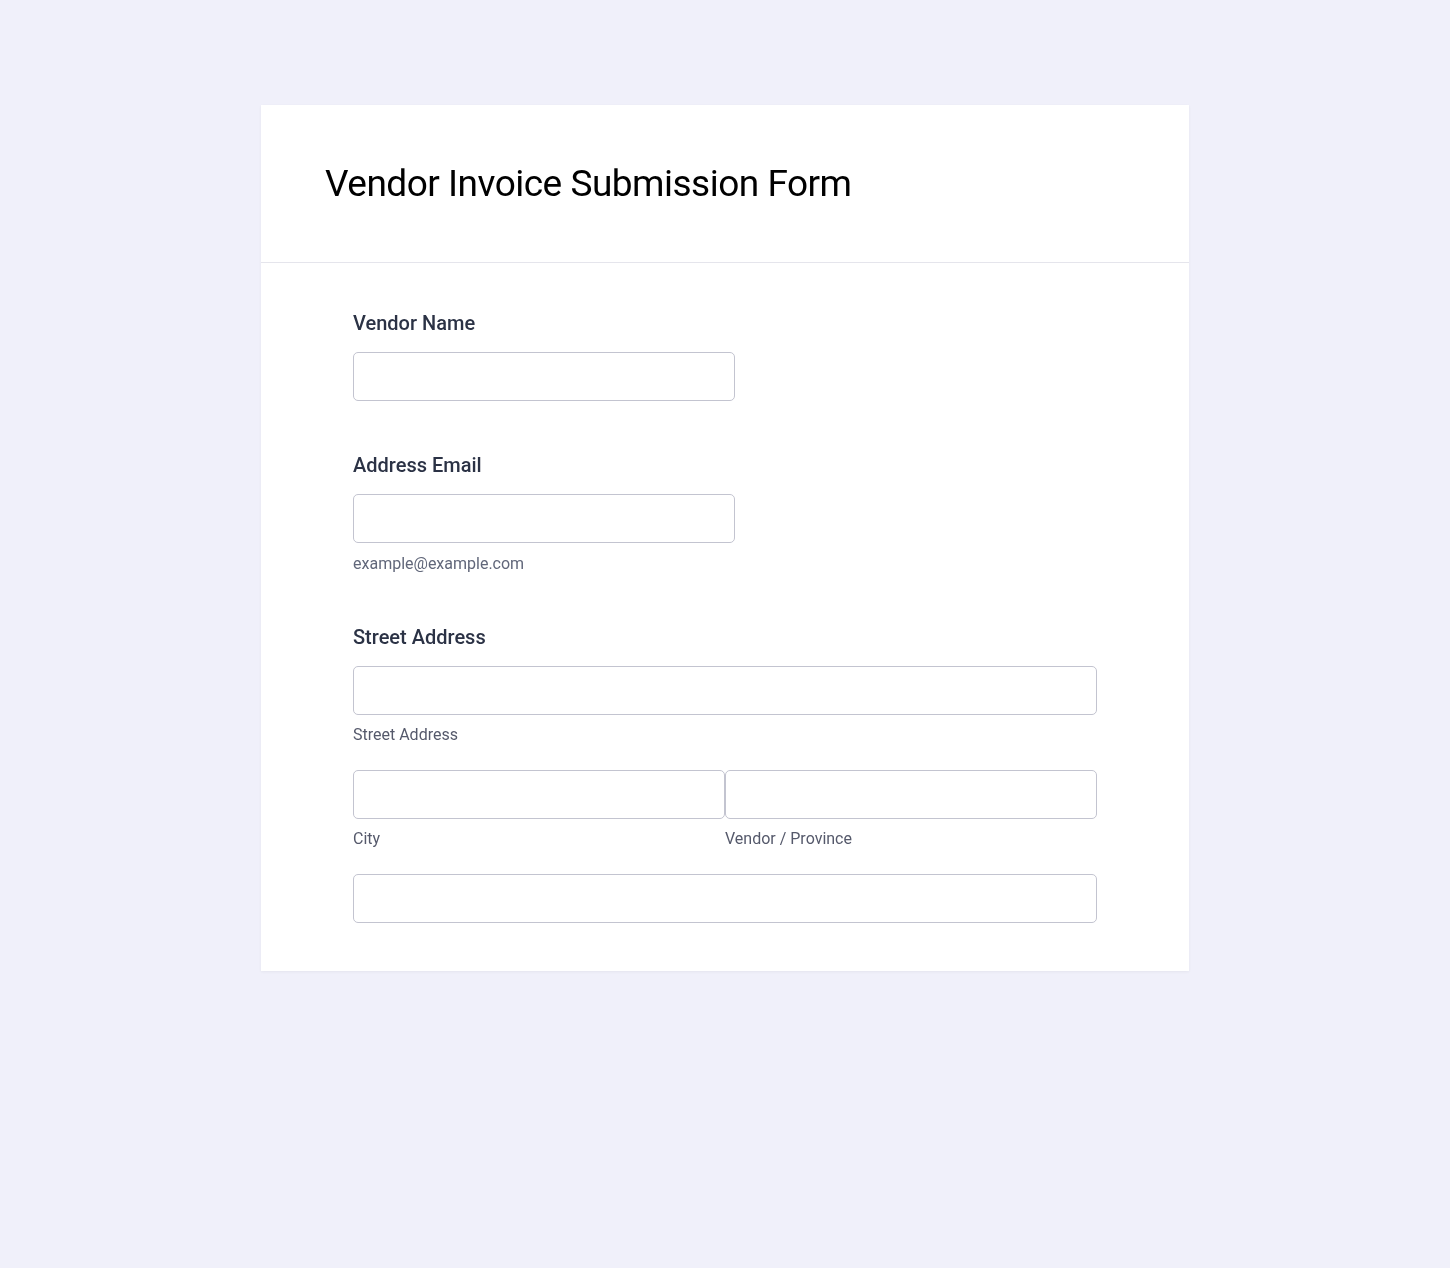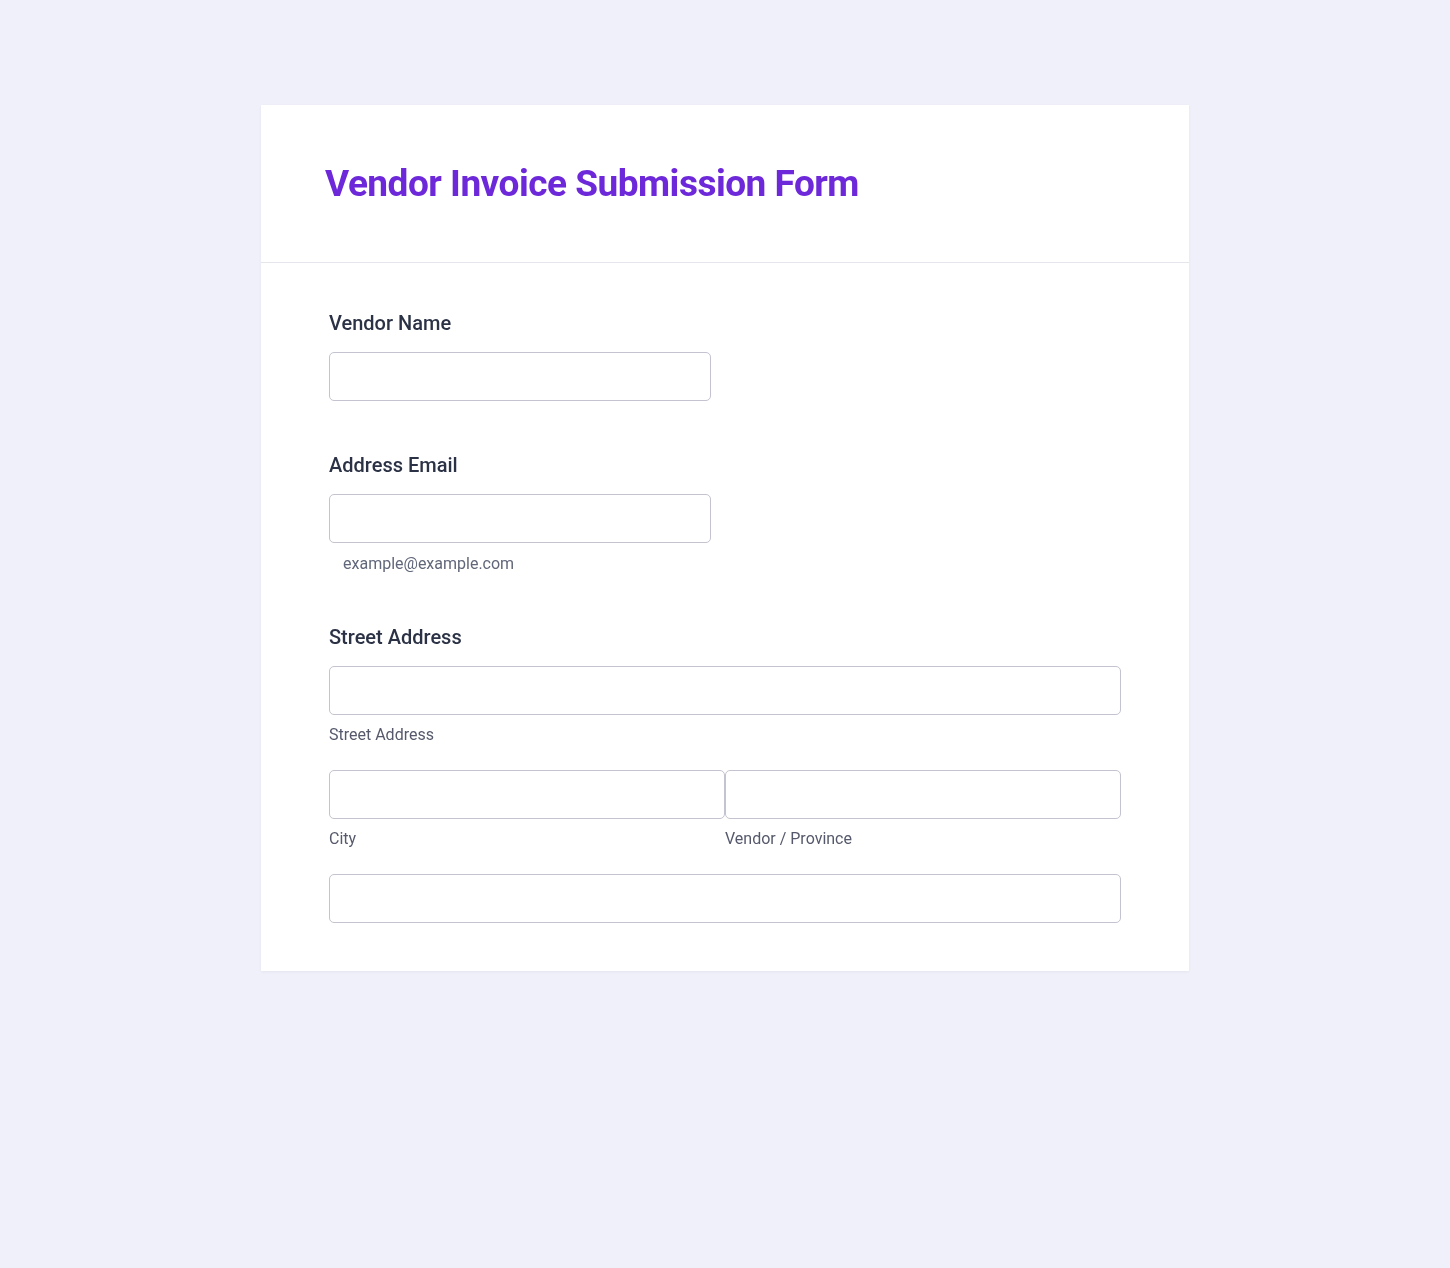--- a/index.html
+++ b/index.html
@@ -22,27 +22,27 @@
       box-shadow: 0 1px 3px rgba(0,0,0,0.05);
     }
 
     .form-header {
       padding: 57px 64px 57px 64px;
       border-bottom: 1px solid #e5e5ec;
     }
 
     .form-title {
       font-size: 37px;
-      font-weight: 700;
-      color: #6d28d9;
+      font-weight: 400;
+      color: #000000;
       letter-spacing: -0.5px;
     }
 
     .form-body {
-      padding: 48px 68px;
+      padding: 48px 92px;
     }
 
     .field-group {
       margin-bottom: 52px;
     }
 
     .field-group:last-child {
       margin-bottom: 0;
     }
 
@@ -73,21 +73,20 @@
       padding: 0 12px;
       font-size: 16px;
       background: #fff;
       outline: none;
     }
 
     .hint-text {
       font-size: 16px;
       color: #61677a;
       margin-top: 11px;
-      margin-left: 14px;
     }
 
     .sub-label {
       font-size: 16px;
       color: #55596b;
       margin-top: 10px;
     }
 
     .address-row {
       margin-bottom: 26px;

